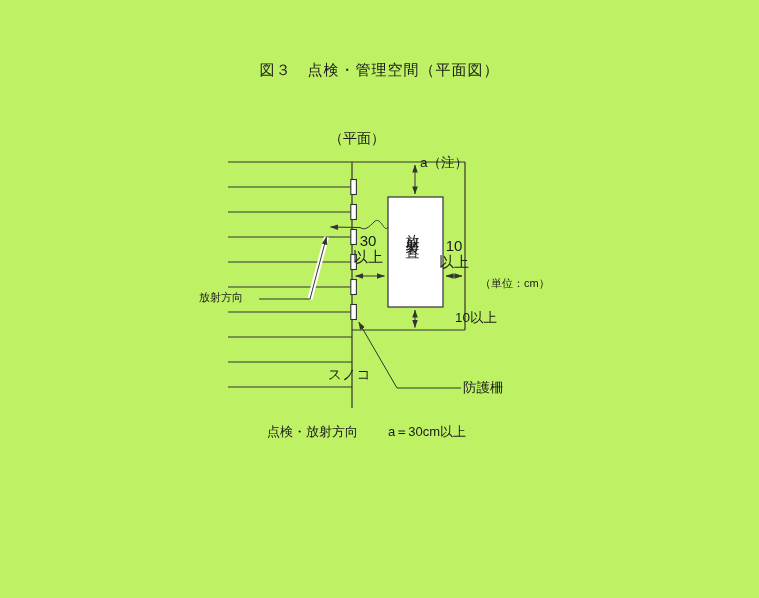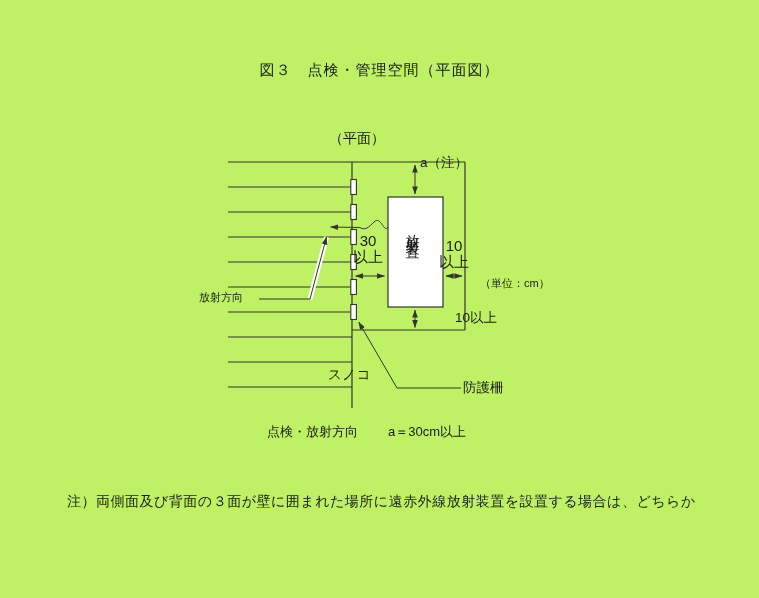--- a/index.html
+++ b/index.html
@@ -123,16 +123,15 @@
 
   <div class="abs duckboard-label">スノコ</div>
 
   <div class="abs fence-label">防護柵</div>
 
   <div class="abs caption">
     <span>点検・放射方向</span><span class="caption-value">a＝30cm以上</span>
   </div>
 
   <div class="note">
-    <div class="note-line">注）両側面及び背面の３面が壁に囲まれた場所に遠赤外線放射装置を設置する場合は、どちらか</div>
   </div>
 
 </div>
 
 </body></html>

